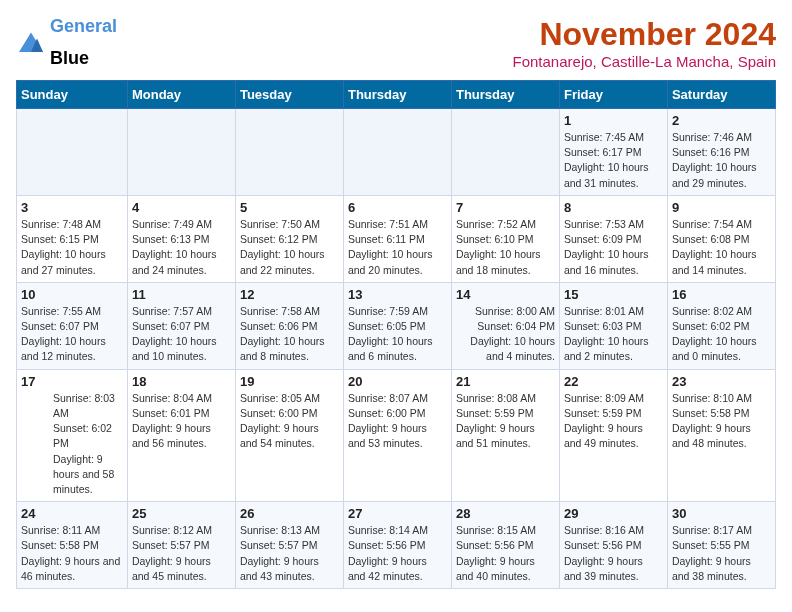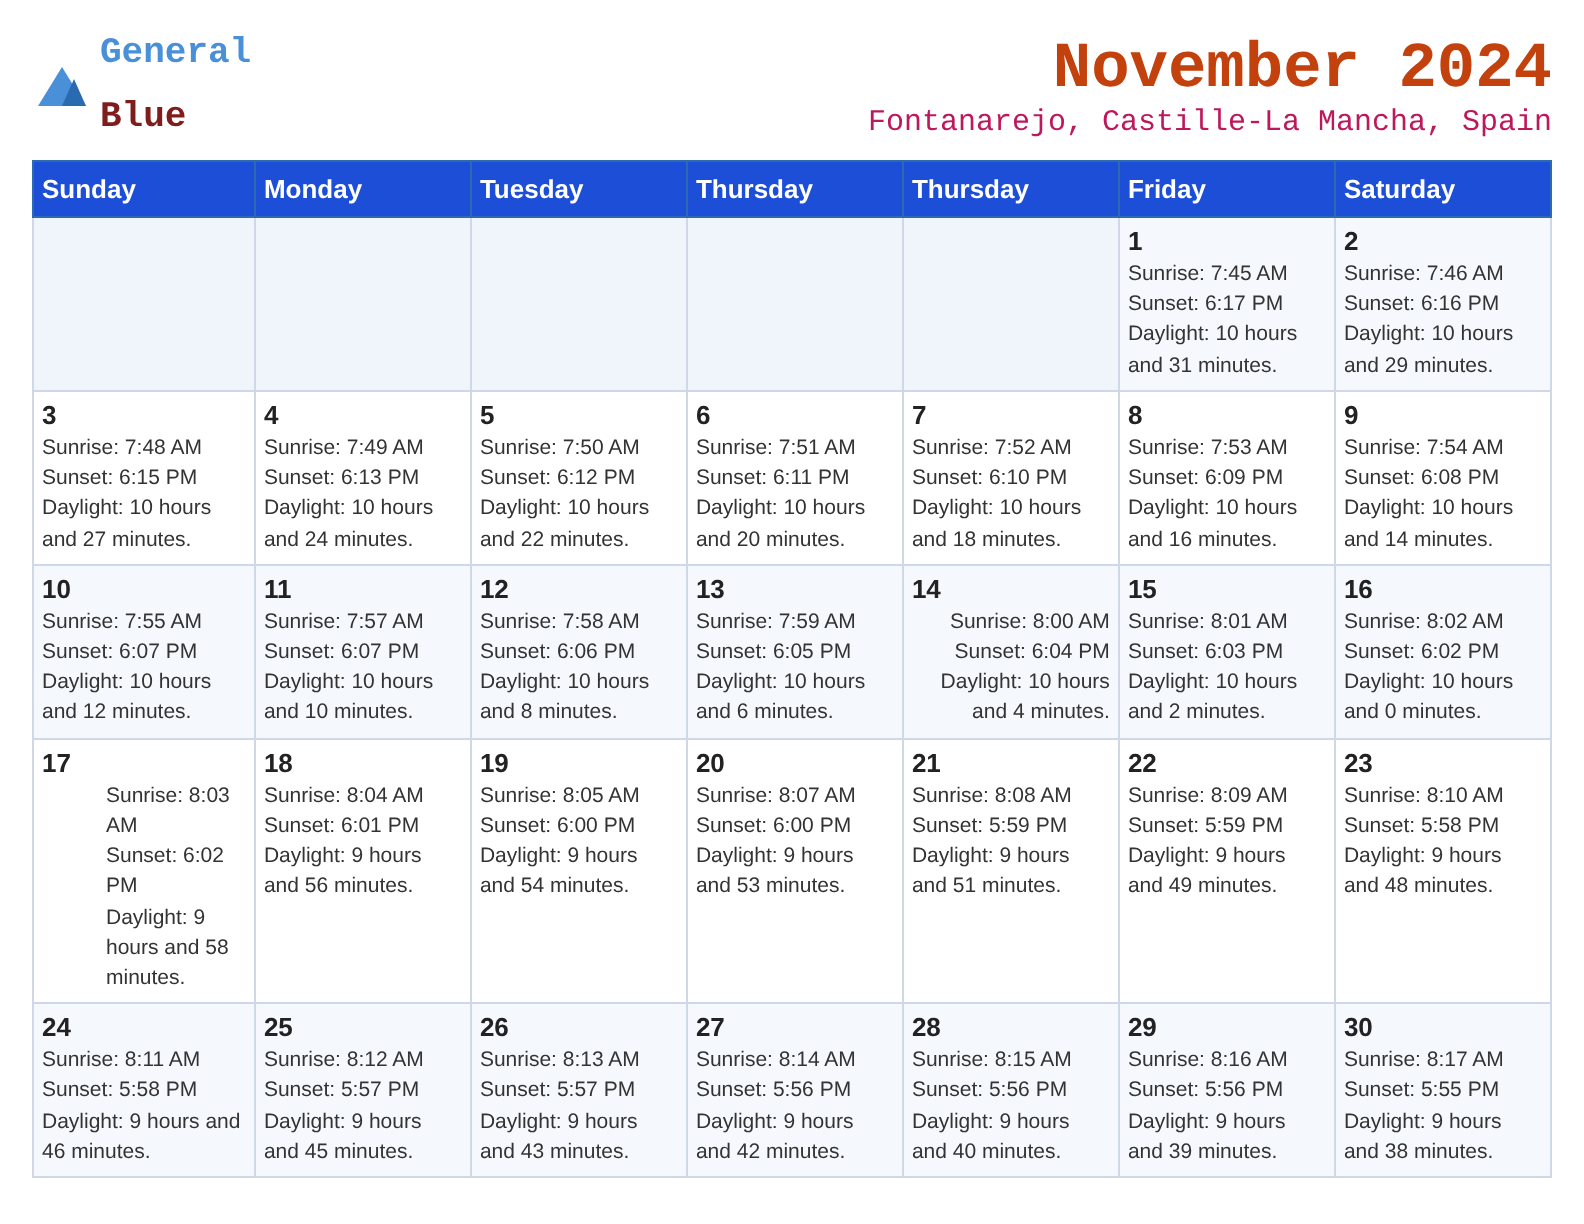--- a/index.html
+++ b/index.html
@@ -6,23 +6,22 @@
     body {
       font-family: Arial, sans-serif;
       background: #fff;
       width: 792px;
       min-height: 612px;
       padding: 16px;
     }
     .header-section {
       display: flex;
       justify-content: space-between;
-      align-items: flex-end;
+      align-items: center;
       margin-bottom: 10px;
-      font-family: Liberation Mono, monospace;
     }
     .logo {
       display: flex;
       align-items: center;
       gap: 4px;
     }
     .logo-text {
       font-size: 18px;
       font-weight: bold;
       color: #333;
@@ -47,21 +46,21 @@
     .location-title {
       font-size: 15px;
       color: #be185d;
     }
     table {
       width: 100%;
       border-collapse: collapse;
       font-size: 11px;
     }
     thead tr {
-      background-color: #1d4ed8;
+      background-color: #0369a1;
       color: #fff;
     }
     thead th {
       padding: 6px 4px;
       text-align: left;
       font-size: 13px;
       font-weight: bold;
       border: 1px solid #2d6ab0;
     }
     tbody tr {
@@ -96,21 +95,21 @@
 <body>
 
 <div class="header-section">
   <div class="logo">
     <svg class="logo-icon" width="36" height="32" viewBox="0 0 36 32">
       <polygon points="18,2 34,28 2,28" fill="#4a90d9"></polygon>
       <polygon points="26,10 34,28 18,28" fill="#2a6ab0"></polygon>
     </svg>
     <div class="logo-text">
       <div><span>General</span></div>
-      <div style="color:#7f1d1d;margin-top:12px;">Blue</div>
+      <div style="color:#000000;margin-top:12px;">Blue</div>
     </div>
   </div>
   <div class="title-section">
     <div class="month-title">November 2024</div>
     <div class="location-title">Fontanarejo, Castille-La Mancha, Spain</div>
   </div>
 </div>
 
 <table>
   <thead>

